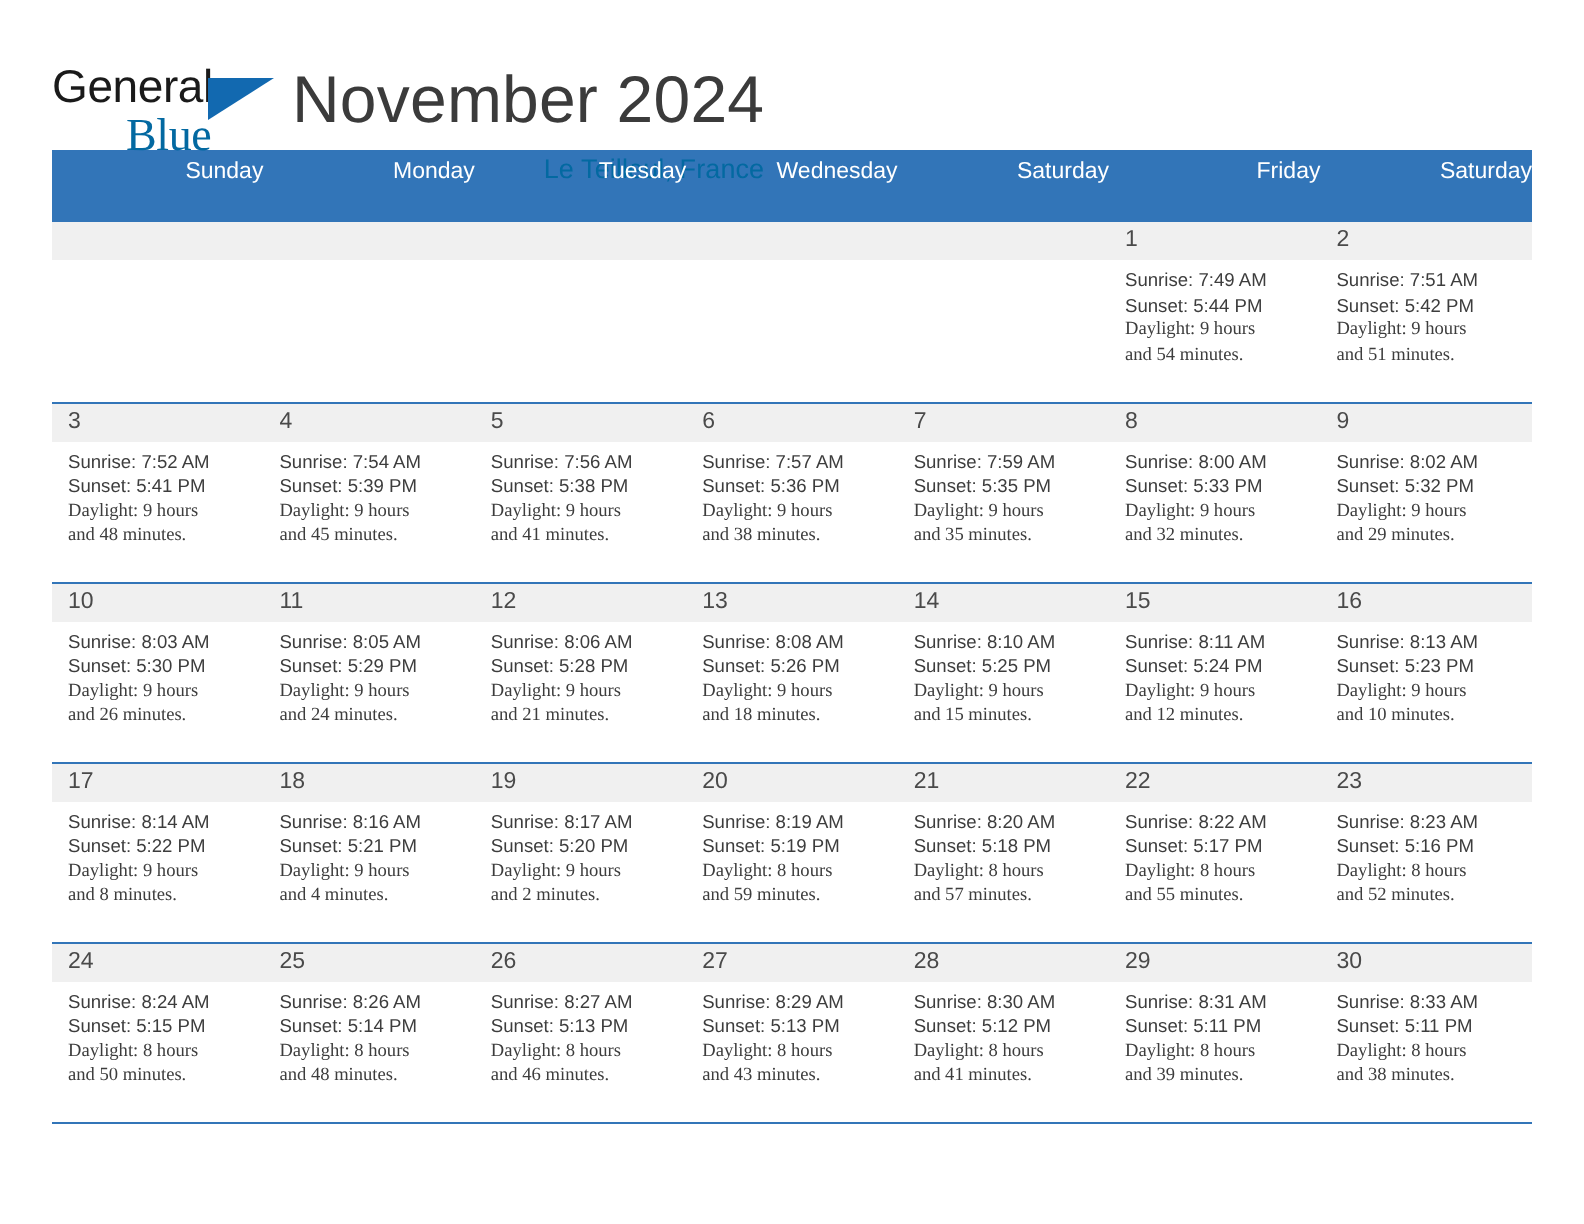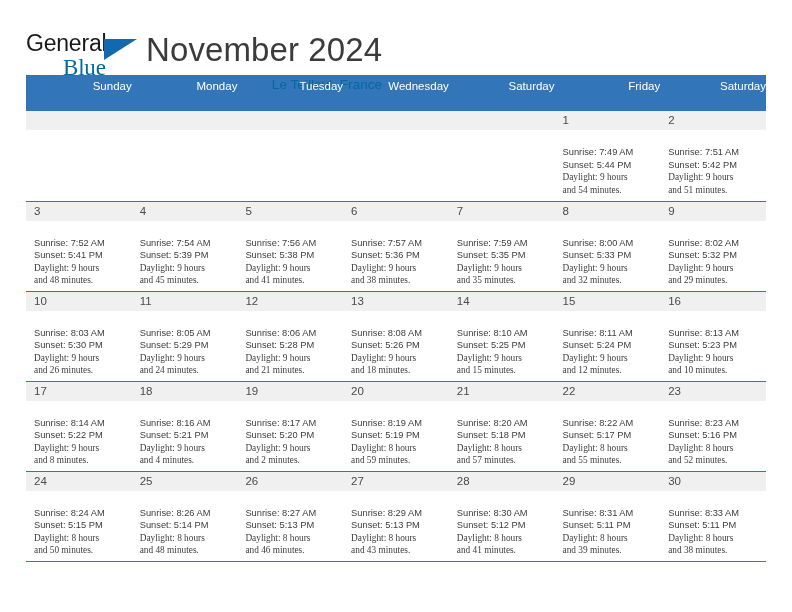--- a/index.html
+++ b/index.html
@@ -114,21 +114,21 @@
     color: #4a4a4a;
     padding: 3px 0 3px 8px;
     height: 19px;
     line-height: 13px;
   }
   .daynum.empty {
     color: transparent;
   }
 
   .cellbody {
-    padding: 16px 6px 0 8px;
+    padding: 4px 6px 0 8px;
     font-size: 9.3px;
     line-height: 12.6px;
     color: #3d3d3d;
   }
   .cellbody div {
     white-space: nowrap;
   }
   .cellbody .dl {
     white-space: normal;
     font-family: Liberation Serif, serif;

